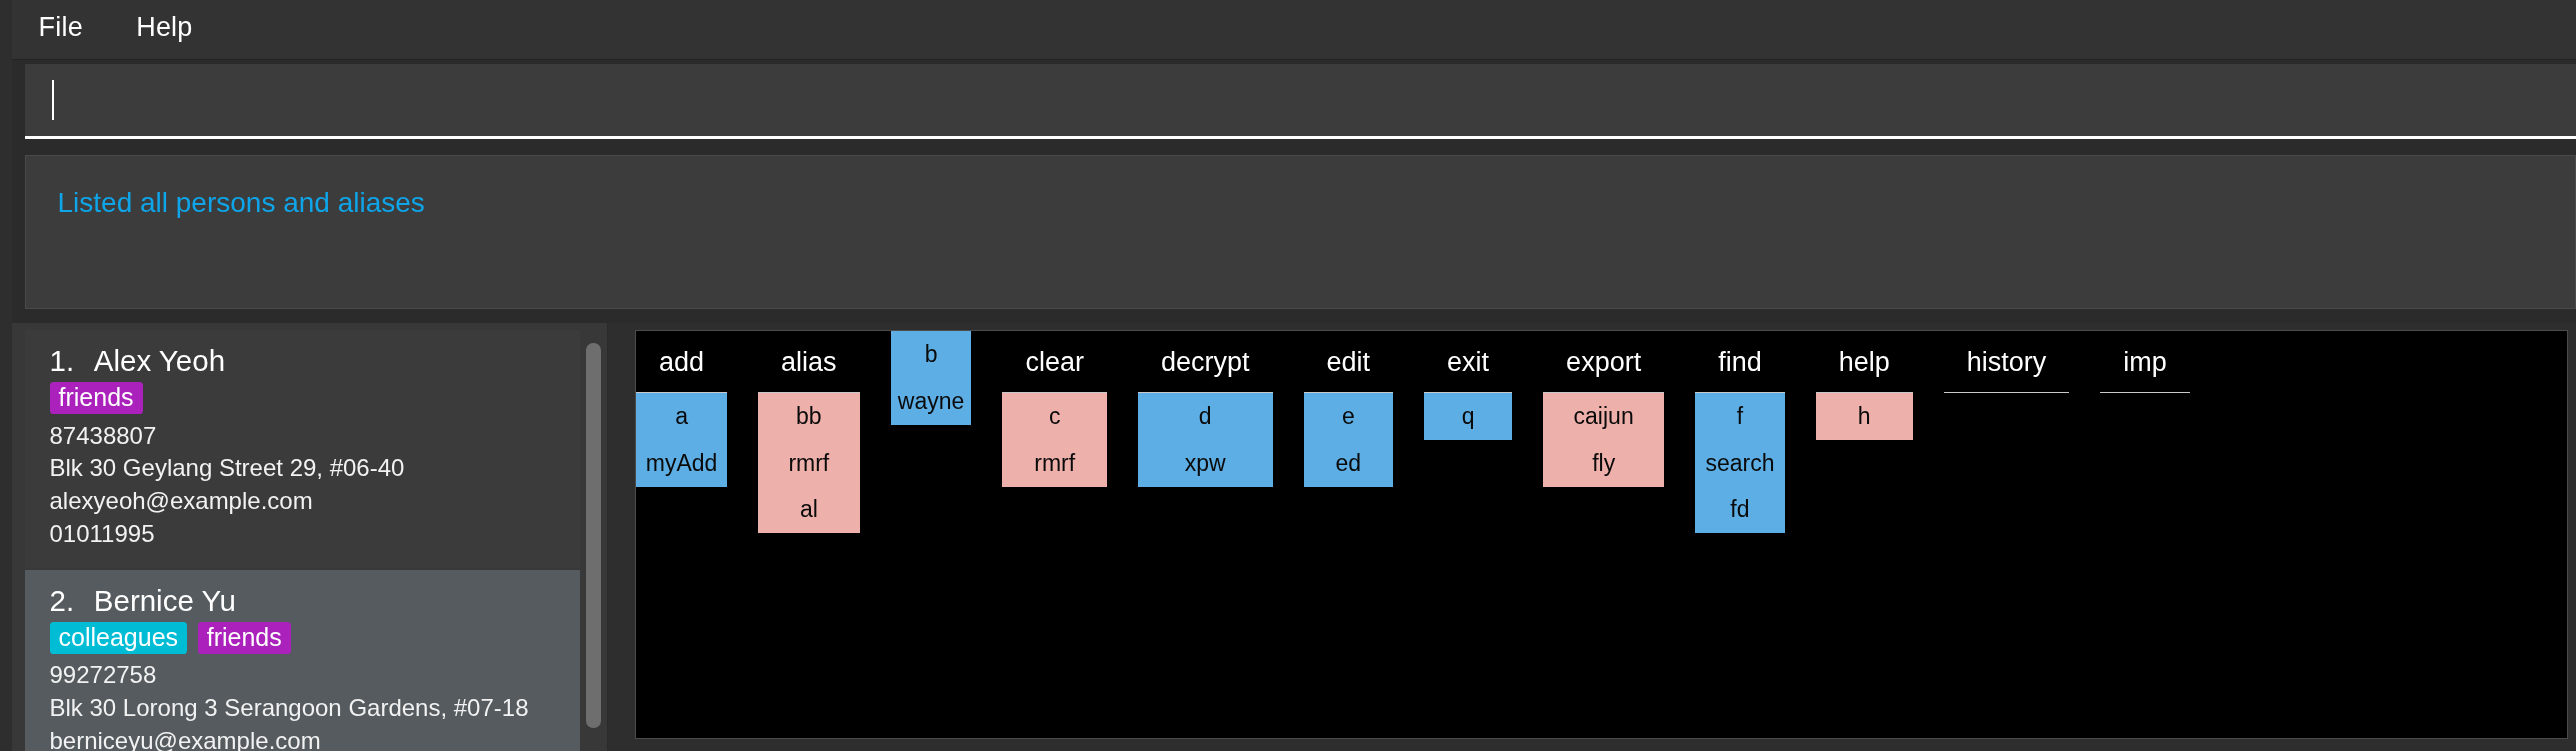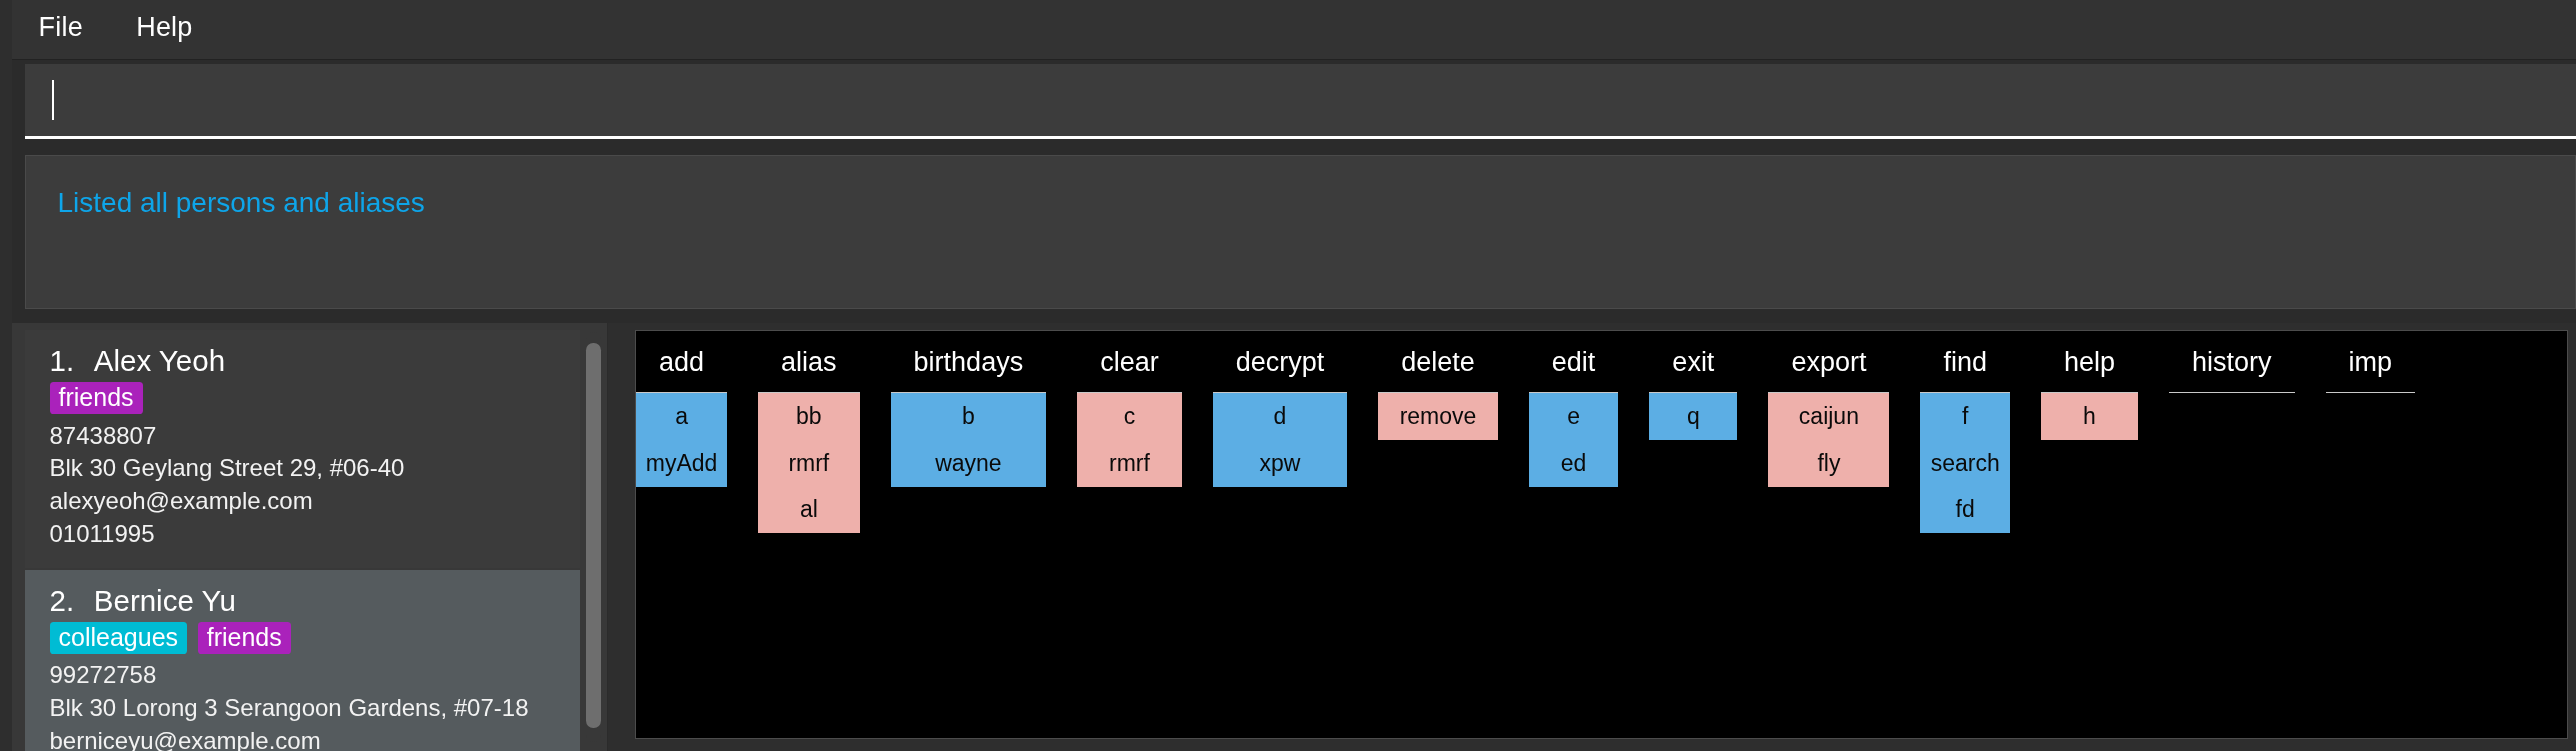--- a/index.html
+++ b/index.html
@@ -280,44 +280,37 @@
             </div>
             <div class="cmd-col">
               <div class="col-head">alias</div>
               <div class="col-cells">
                 <div class="cell pink">bb</div>
                 <div class="cell pink">rmrf</div>
                 <div class="cell pink">al</div>
               </div>
             </div>
             <div class="cmd-col">
-              <div class="col-head">birthdays</div>
               <div class="col-cells">
                 <div class="cell blue">b</div>
                 <div class="cell blue">wayne</div>
               </div>
             </div>
             <div class="cmd-col">
               <div class="col-head">clear</div>
               <div class="col-cells">
                 <div class="cell pink">c</div>
                 <div class="cell pink">rmrf</div>
               </div>
             </div>
             <div class="cmd-col">
               <div class="col-head">decrypt</div>
               <div class="col-cells">
                 <div class="cell blue">d</div>
                 <div class="cell blue">xpw</div>
-              </div>
-            </div>
-            <div class="cmd-col">
-              <div class="col-head">delete</div>
-              <div class="col-cells">
-                <div class="cell pink">remove</div>
               </div>
             </div>
             <div class="cmd-col">
               <div class="col-head">edit</div>
               <div class="col-cells">
                 <div class="cell blue">e</div>
                 <div class="cell blue">ed</div>
               </div>
             </div>
             <div class="cmd-col">

